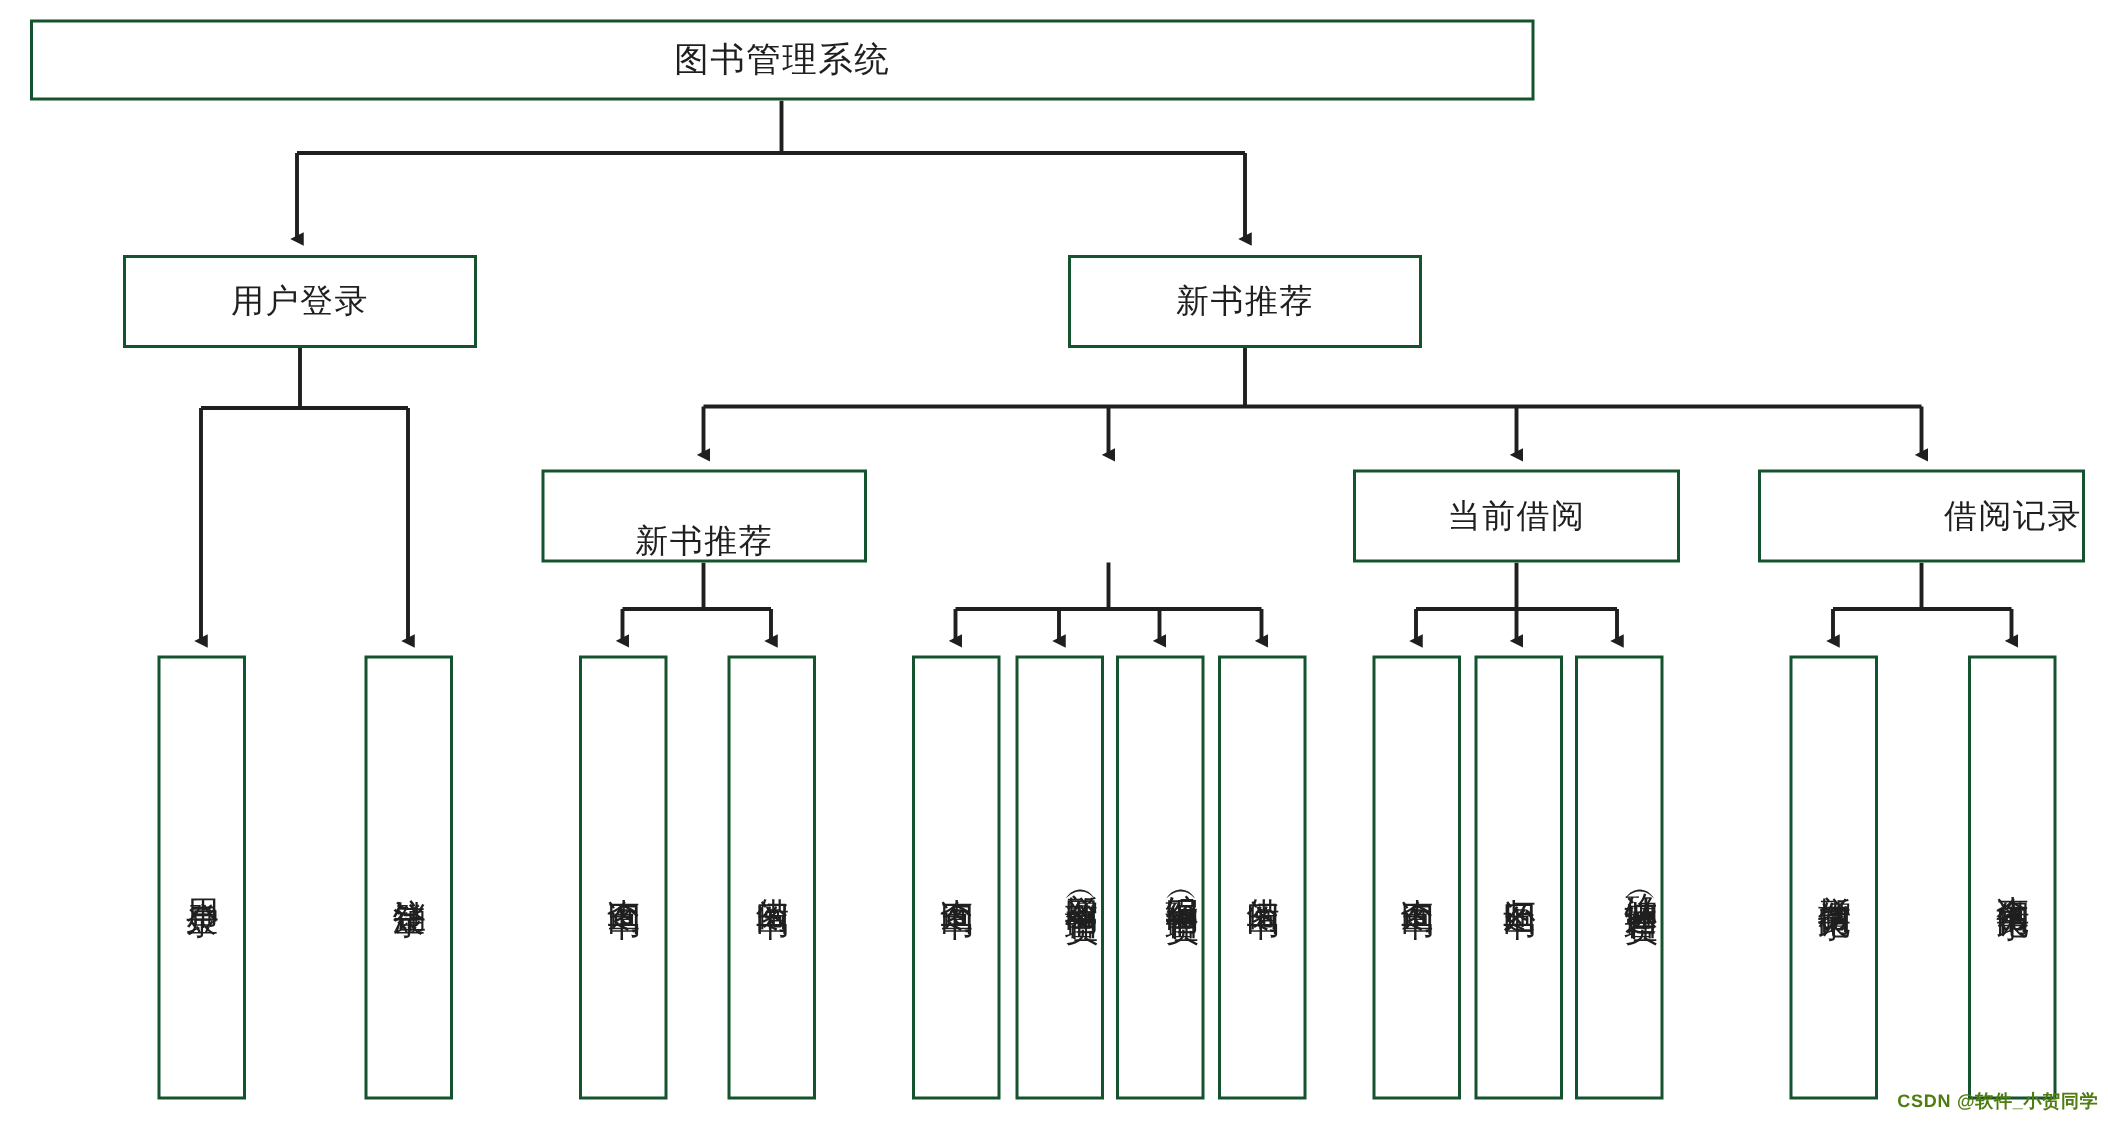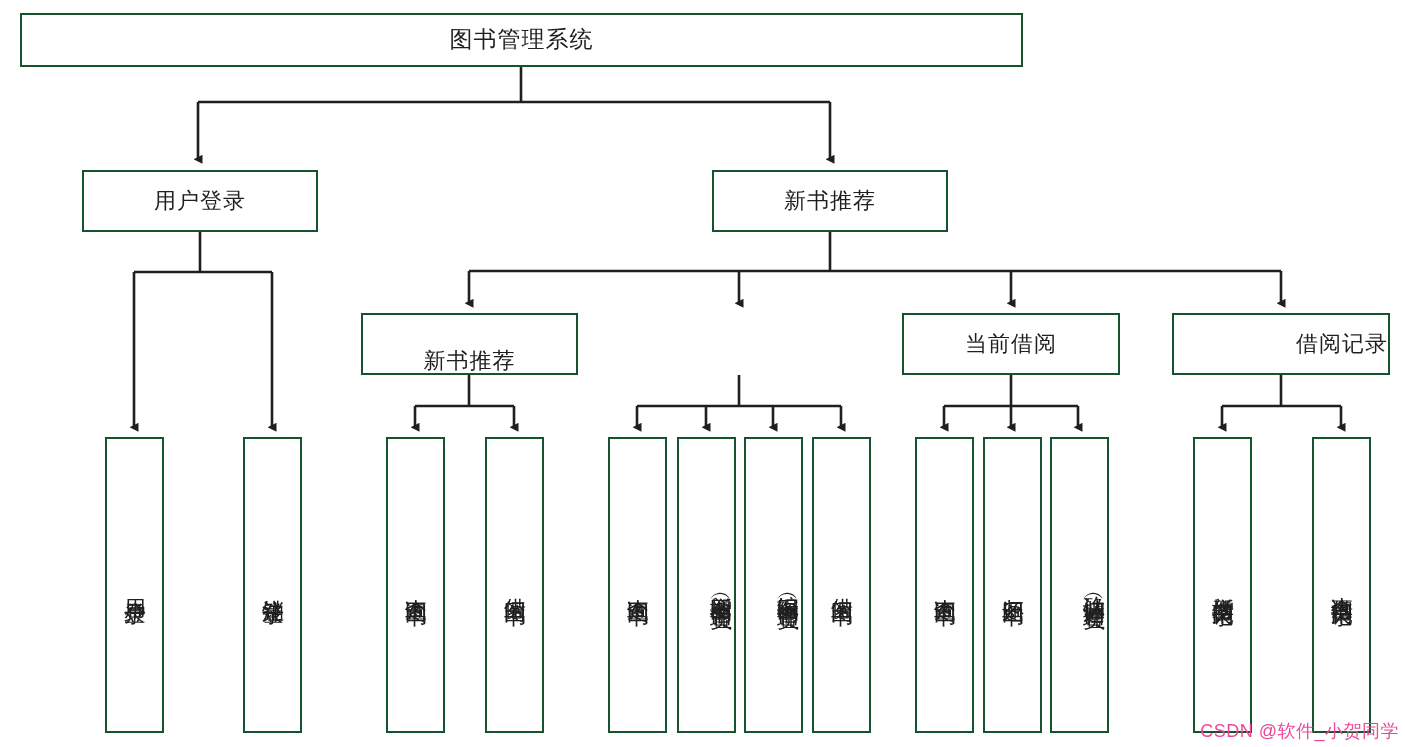--- a/index.html
+++ b/index.html
@@ -63,25 +63,26 @@
   }
   .vtext {
     writing-mode: vertical-rl;
     text-orientation: upright;
     display: block;
   }
   #watermark {
     position: absolute;
     right: 6px;
     bottom: 4px;
-    font-size: 18px;
-    color: #ec4899;
+    font-size: 12px;
+    color: #4d7c0f;
     letter-spacing: 0.5px;
     white-space: nowrap;
     pointer-events: none;
+    font-weight: bold;
   }
 </style>
 </head>
 <body>
 
 <div id="diagram-root">
 
   <svg id="edge-layer" viewBox="0 0 1405 747" xmlns="http://www.w3.org/2000/svg">
     <defs>
       <marker id="arrowhead" markerWidth="9" markerHeight="9" refX="5.2" refY="4.5" orient="auto" markerUnits="userSpaceOnUse">

